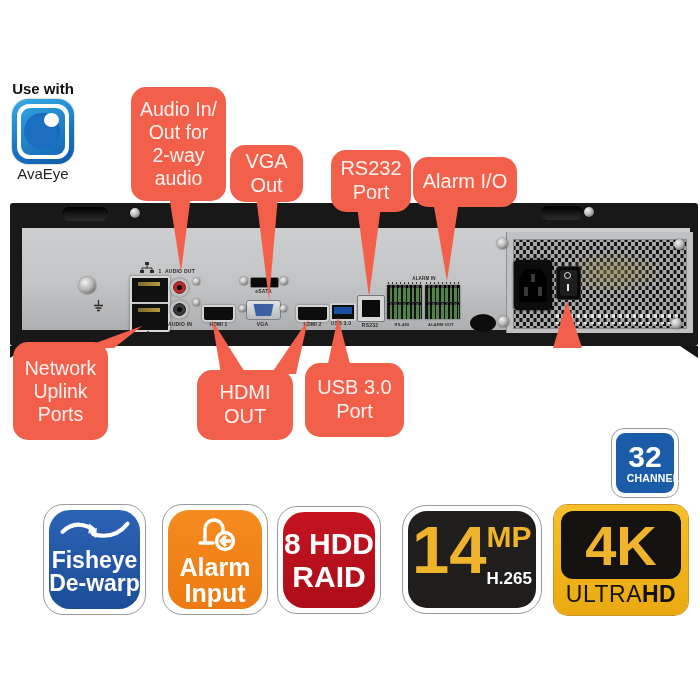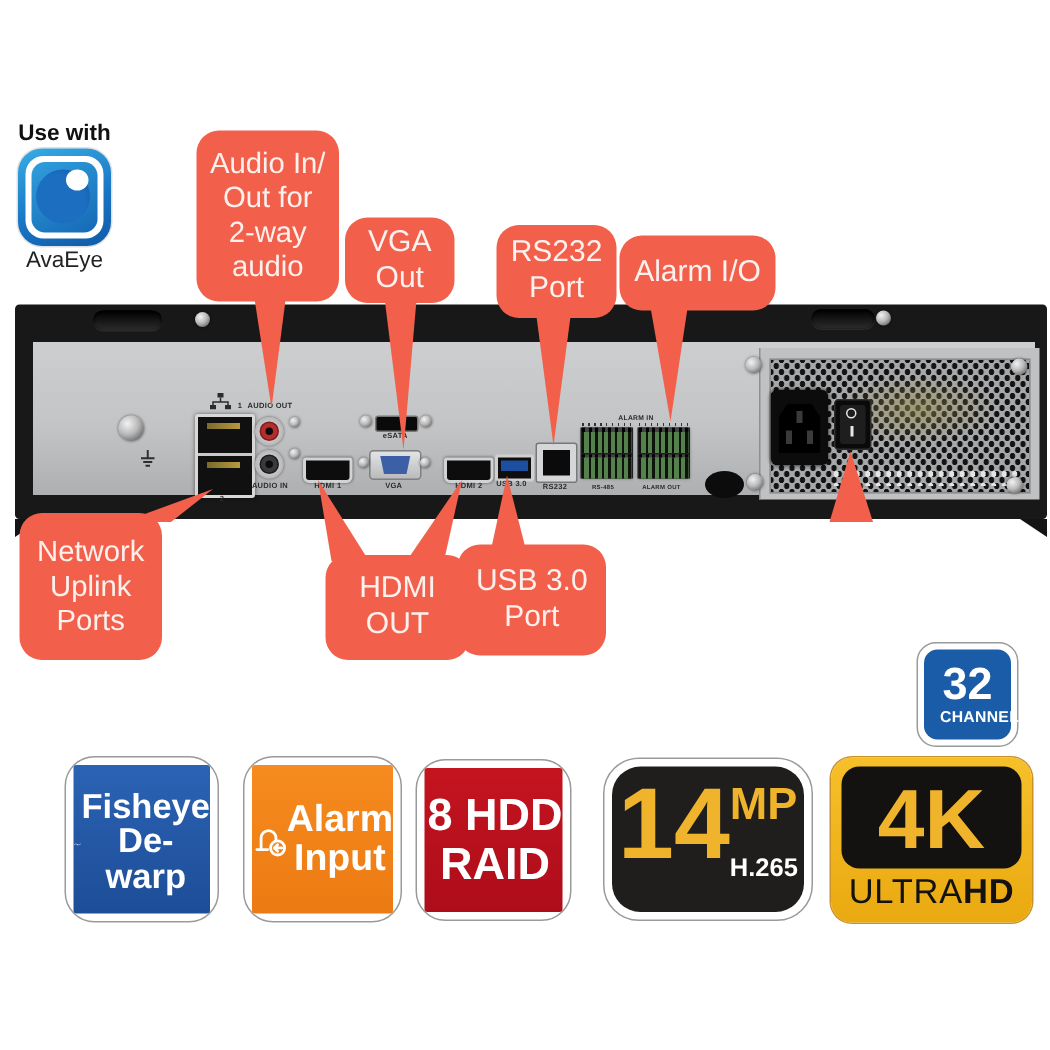--- a/index.html
+++ b/index.html
@@ -80,31 +80,31 @@
   .hole{left:470px;top:314px;width:26px;height:18px;border-radius:50%;background:#0c0c0c;}
 
   
   .co{background:#F2604C;border-radius:15px;color:#fdf1ee;text-align:center;
       display:flex;align-items:center;justify-content:center;line-height:1.18;}
   .co-audio{left:131px;top:87px;width:95px;height:114px;font-size:19.5px;}
   .co-vga{left:230px;top:145px;width:73px;height:57px;font-size:20px;}
   .co-rs232{left:331px;top:150px;width:80px;height:62px;font-size:20px;}
   .co-alarm{left:413px;top:157px;width:104px;height:50px;font-size:20px;}
   .co-net{left:13px;top:342px;width:95px;height:98px;font-size:19.5px;}
-  .co-hdmi{left:197px;top:370px;width:96px;height:70px;font-size:20px;margin-left:20px;}
+  .co-hdmi{left:197px;top:370px;width:96px;height:70px;font-size:20px;}
   .co-usb{left:305px;top:363px;width:99px;height:74px;font-size:20px;}
   .co-power{left:528px;top:343px;width:105px;height:83px;font-size:20px;}
 
   
   .bframe{background:#fff;border:1.5px solid #9a9a9a;border-radius:20px;box-sizing:border-box;}
-  .bfill{position:absolute;left:5px;top:5px;right:5px;bottom:5px;border-radius:2px;
-         display:flex;flex-direction:row;align-items:center;justify-content:flex-start;color:#fff;}
+  .bfill{position:absolute;left:5px;top:5px;right:5px;bottom:5px;border-radius:21px;
+         display:flex;flex-direction:column;align-items:center;justify-content:flex-start;color:#fff;}
   .b-fish .bfill{background:linear-gradient(180deg,#2b63b4,#1d4d97);}
   .b-alarm .bfill{background:linear-gradient(180deg,#f68b1f,#ec7a12);}
-  .b-raid .bfill{background:linear-gradient(180deg,#c41420,#ad0d1a);justify-content:flex-end;}
+  .b-raid .bfill{background:linear-gradient(180deg,#c41420,#ad0d1a);justify-content:center;}
   .b-mp .bfill{background:#201e1c;flex-direction:row;justify-content:center;align-items:flex-start;}
   .btxt{font-weight:bold;text-align:center;line-height:1.02;}
   .ch-frame{left:611px;top:428px;width:68px;height:70px;border-radius:13px;border-width:1px;}
   .ch-fill{position:absolute;left:4px;top:4px;right:4px;bottom:4px;border-radius:9px;background:#1a5ca8;
            display:flex;flex-direction:column;align-items:center;justify-content:center;color:#fff;}
   .uhd{left:554px;top:505px;width:134px;height:110px;border-radius:14px;
        background:linear-gradient(180deg,#f6c02a,#eaa910);box-shadow:0 0 0 1px #c9922a;}
   .uhd-black{position:absolute;left:7px;top:6px;right:7px;height:68px;border-radius:12px;background:#141210;
              display:flex;align-items:center;justify-content:center;}
   .uhd-label{position:absolute;left:0;right:0;bottom:7px;text-align:center;color:#141210;font-size:23px;letter-spacing:.5px;}

